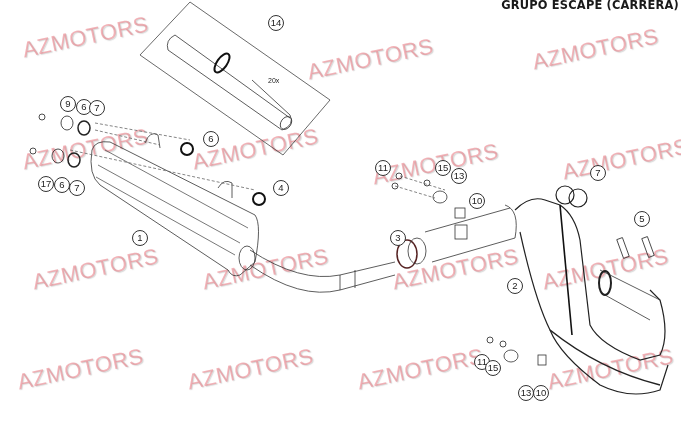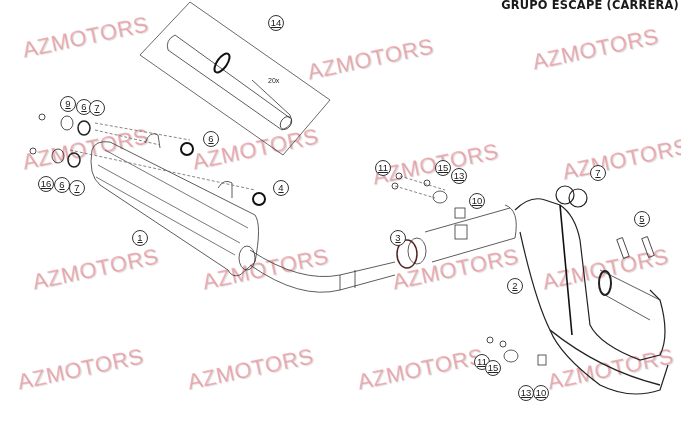--- a/index.html
+++ b/index.html
@@ -1,20 +1,20 @@
 <!DOCTYPE html>
 <html><head>
 <meta charset="utf-8">
 <style>
   html, body { margin:0; padding:0; background:#ffffff; }
   body { width:681px; height:444px; position:relative; overflow:hidden; font-family:"DejaVu Sans", sans-serif; }
   .title { position:absolute; right:2px; top:-3px; font-family:"DejaVu Sans", sans-serif; font-weight:bold; font-size:13px; color:#1a1a1a; letter-spacing:0.2px; transform:scaleX(0.88); transform-origin:right top; }
   .wm { position:absolute; font-family:"Liberation Sans", sans-serif; font-size:22px; color:rgba(235,120,130,0.55); transform:rotate(-12deg); transform-origin:left top; letter-spacing:0.5px; text-shadow:1px 1px 1px rgba(180,180,180,0.5); pointer-events:none; }
   svg.diagram { position:absolute; left:0; top:0; }
-  .callout { position:absolute; width:14px; height:14px; border:1px solid #333; border-radius:50%; font-family:"Liberation Sans", sans-serif; font-size:9.5px; line-height:14px; text-align:center; color:#222; background:#fff; box-sizing:content-box;text-decoration:underline; }
+  .callout { position:absolute; width:14px; height:14px; border:1px solid #333; border-radius:50%; font-family:"Liberation Sans", sans-serif; font-size:9.5px; line-height:14px; text-align:center; color:#222; background:#fff; box-sizing:content-box; }
   .note { position:absolute; font-family:"Liberation Sans", sans-serif; font-size:7px; color:#222; }
 </style>
 </head>
 <body>
 
 <div class="title">GRUPO ESCAPE (CARRERA)</div>
 
 <div id="wms">
     <div class="wm" style="left: 20px; top: 38px;">AZMOTORS</div>
     <div class="wm" style="left: 305px; top: 60px;">AZMOTORS</div>
@@ -111,21 +111,21 @@
 </svg>
 
 <div id="callouts">
     <div class="callout" style="left: 268px; top: 15px;">14</div>
     <div class="callout" style="left: 60px; top: 96px;">9</div>
     <div class="callout" style="left: 76px; top: 99px;">6</div>
     <div class="callout" style="left: 89px; top: 100px;">7</div>
     <div class="callout" style="left: 203px; top: 131px;">6</div>
     <div class="callout" style="left: 54px; top: 177px;">6</div>
     <div class="callout" style="left: 69px; top: 180px;">7</div>
-    <div class="callout" style="left: 38px; top: 176px;">16</div>
+    <div class="callout" style="left: 38px; top: 176px;">17</div>
     <div class="callout" style="left: 273px; top: 180px;">4</div>
     <div class="callout" style="left: 132px; top: 230px;">1</div>
     <div class="callout" style="left: 375px; top: 160px;">11</div>
     <div class="callout" style="left: 435px; top: 160px;">15</div>
     <div class="callout" style="left: 451px; top: 168px;">13</div>
     <div class="callout" style="left: 469px; top: 193px;">10</div>
     <div class="callout" style="left: 390px; top: 230px;">3</div>
     <div class="callout" style="left: 590px; top: 165px;">7</div>
     <div class="callout" style="left: 634px; top: 211px;">5</div>
     <div class="callout" style="left: 507px; top: 278px;">2</div>

